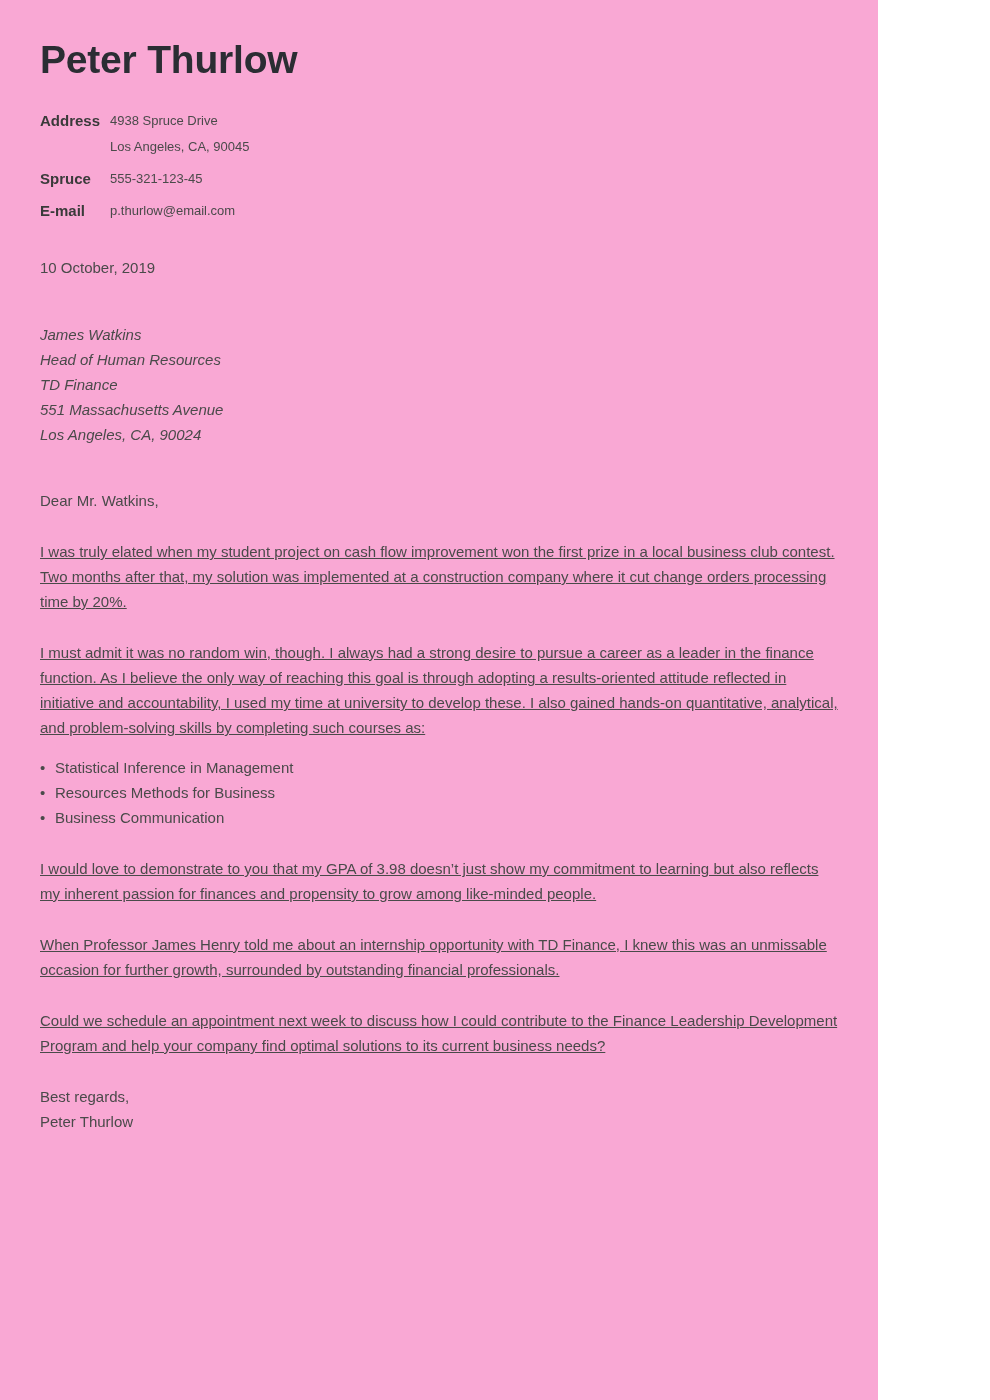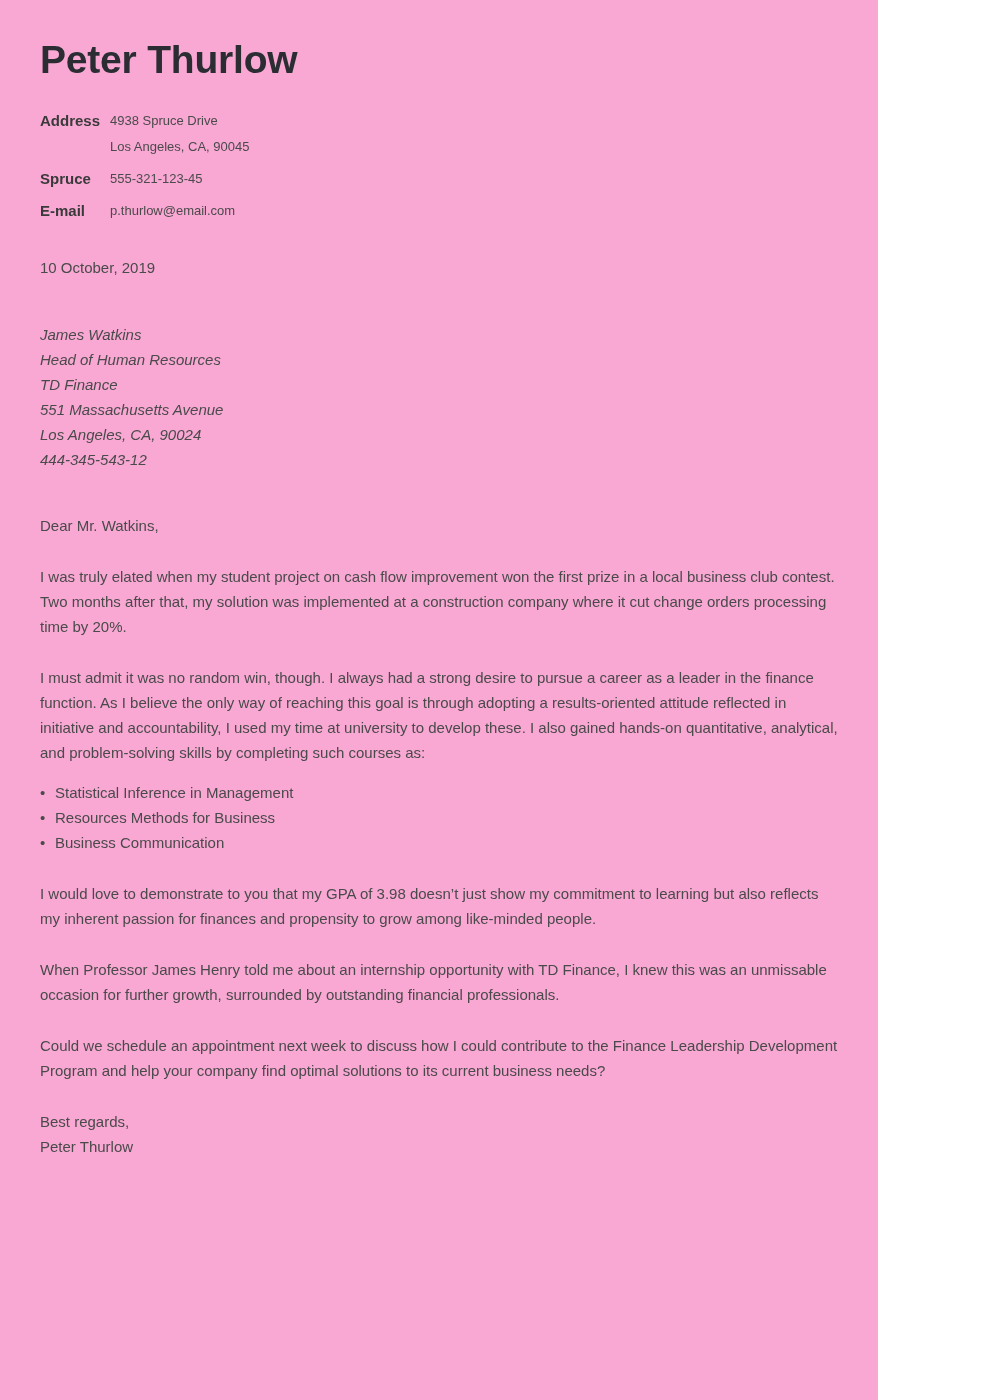--- a/index.html
+++ b/index.html
@@ -91,20 +91,21 @@
     font-size: 15px;
     line-height: 25px;
     color: #4a4a4a;
   }
   .body-paragraph {
     margin-top: 26px;
     font-size: 15px;
     line-height: 25px;
     color: #4a4a4a;
     max-width: 912px;
+    text-decoration: underline;
   }
   .course-list {
     list-style: none;
     margin: 0;
     padding: 0;
   }
   .course-item {
     font-size: 15px;
     line-height: 25px;
     color: #4a4a4a;
@@ -157,21 +158,20 @@
   </div>
 
   <div class="letter-date">10 October, 2019</div>
 
   <div class="recipient-block">
     <div class="recipient-line">James Watkins</div>
     <div class="recipient-line">Head of Human Resources</div>
     <div class="recipient-line">TD Finance</div>
     <div class="recipient-line">551 Massachusetts Avenue</div>
     <div class="recipient-line">Los Angeles, CA, 90024</div>
-    <div class="recipient-line">444-345-543-12</div>
   </div>
 
   <div class="salutation">Dear Mr. Watkins,</div>
 
   <p class="body-paragraph">I was truly elated when my student project on cash flow improvement won the first prize in a local business club contest. Two months after that, my solution was implemented at a construction company where it cut change orders processing time by 20%.</p>
 
   <p class="body-paragraph">I must admit it was no random win, though. I always had a strong desire to pursue a career as a leader in the finance function. As I believe the only way of reaching this goal is through adopting a results-oriented attitude reflected in initiative and accountability, I used my time at university to develop these. I also gained hands-on quantitative, analytical, and problem-solving skills by completing such courses as:</p>
 
   <ul class="course-list">
     <li class="course-item">

